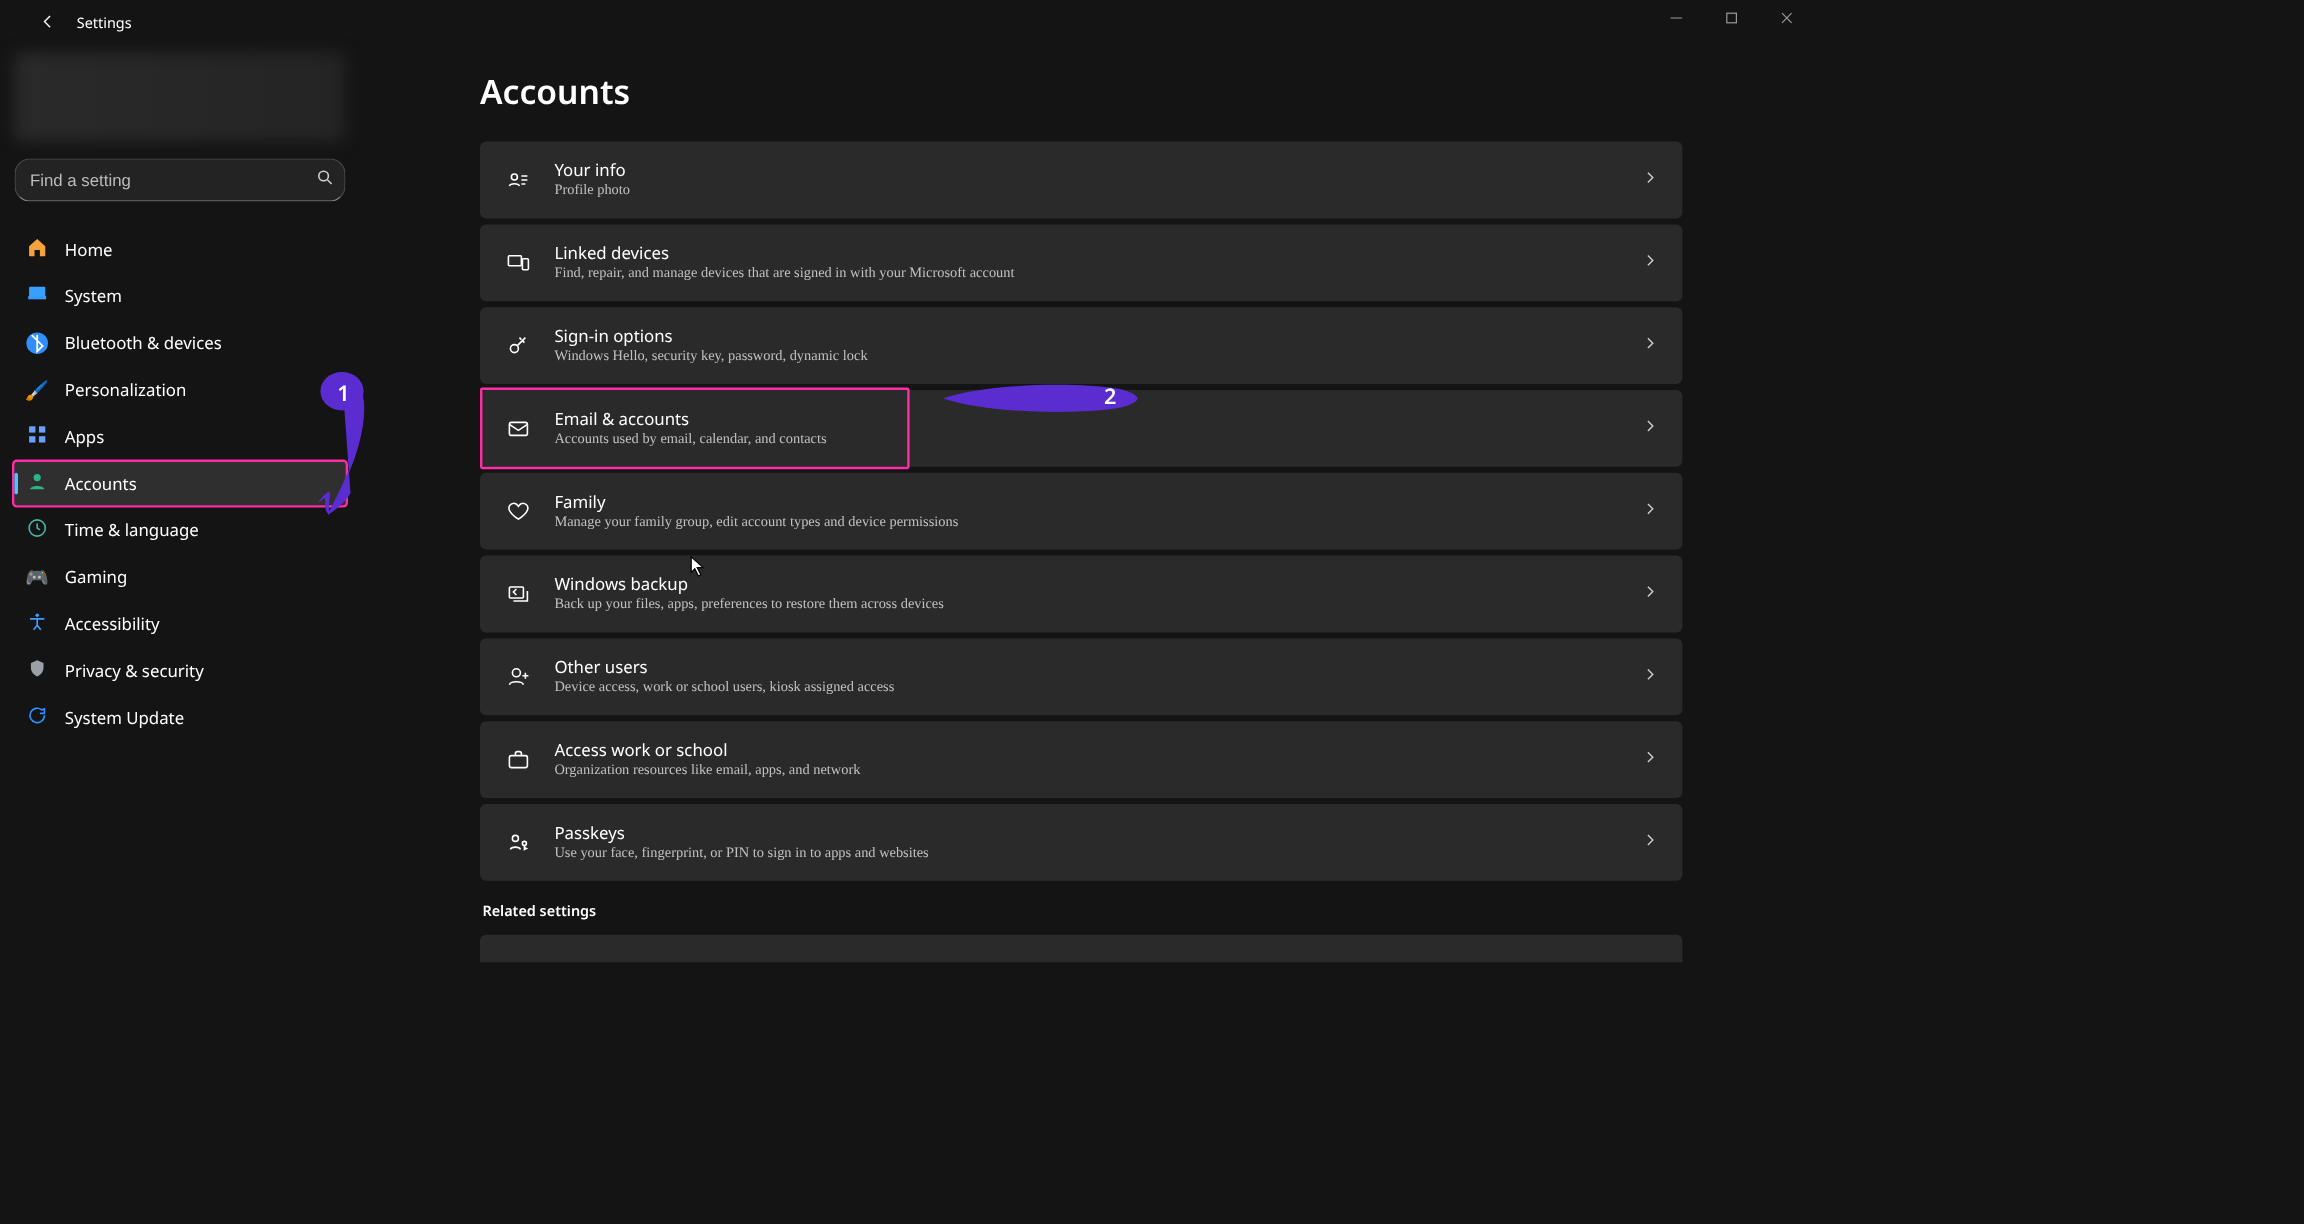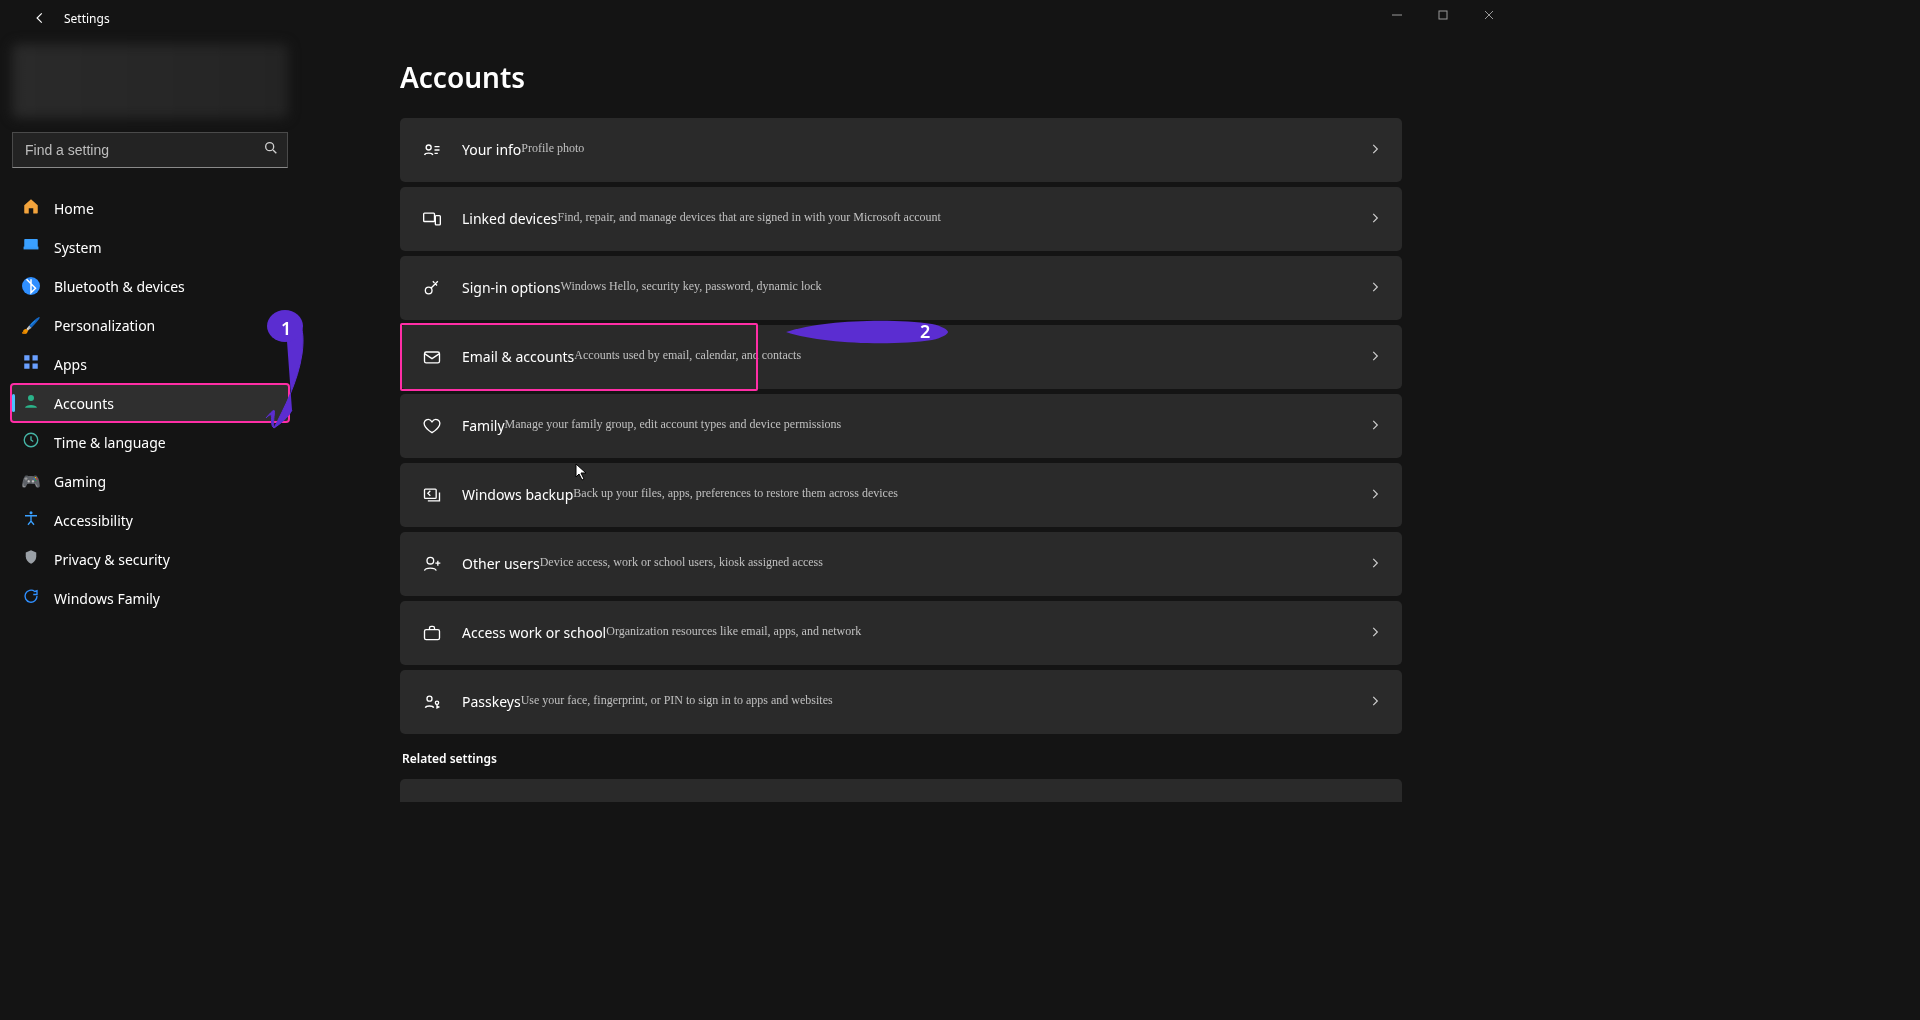--- a/index.html
+++ b/index.html
@@ -41,21 +41,21 @@
   .user-block{
     height:74px;border-radius:6px;
     background:linear-gradient(90deg,#2a2a2a,#242424);
     filter:blur(6px);
     margin:2px 0 14px 0;
   }
   
   .search{
     position:relative;height:34px;
     border:1px solid #4a4a4a;border-bottom-color:#8a8a8a;
-    border-radius:0;background:#232323;
+    border-radius:13px;background:#232323;
     display:flex;align-items:center;padding:0 32px 0 10px;
     margin-bottom:22px;
   }
   .search input{
     background:transparent;border:none;outline:none;color:var(--text);
     width:100%;font-size:14px;
   }
   .search input::placeholder{color:#bdbdbd;}
   .search .sicon{position:absolute;right:8px;top:7px;color:#cfcfcf;}
   
@@ -74,21 +74,21 @@
   }
   
   h1.page-title{font-weight:600;font-size:28px;margin:16px 0 22px 0;}
   .cards{display:flex;flex-direction:column;gap:5px;}
   .card{
     background:var(--panel);border-radius:5px;height:64px;
     display:flex;align-items:center;padding:0 20px;gap:18px;
     position:relative;
   }
   .card .cicon{width:24px;height:24px;display:flex;align-items:center;justify-content:center;color:#fff;}
-  .card .ctexts{display:flex;flex-direction:row;line-height:1.25;}
+  .card .ctexts{display:flex;flex-direction:column;line-height:1.25;}
   .card .ctitle{font-size:14px;}
   .card .csub{font-size:12px;color:var(--text-sub);font-family:Liberation Serif, serif;}
   .card .chev{position:absolute;right:20px;color:#cfcfcf;}
   .card.highlighted .hbox{
     position:absolute;left:0;top:-2px;bottom:-2px;width:354px;
     border:2px solid var(--highlight-pink);border-radius:2px;pointer-events:none;
   }
   .section-label{font-size:12px;margin:16px 0 12px 2px;font-weight:600;}
   .card.cut{height:40px;border-bottom-left-radius:0;border-bottom-right-radius:0;}
   
@@ -223,21 +223,21 @@
               </svg></span>
           </span>
     <span>Privacy &amp; security</span>
         </div>
         <div class="nav-item">
           <span class="icon-slot">
             <span style="color:#2f8fff"><svg width="18" height="18" viewBox="0 0 24 24" fill="none" stroke="currentColor" stroke-width="1.8">
                 <path d="M20 12a8 8 0 1 1-3-6l3-1v5h-5" stroke="#2f8fff"></path>
               </svg></span>
           </span>
-    <span>Windows Family</span>
+    <span>System Update</span>
         </div>
       </nav>
   </aside>
 
   <main class="content">
     <h1 class="page-title">Accounts</h1>
     <div class="cards" id="cards">
         <div class="card">
           <span class="cicon">
             <svg width="20" height="20" viewBox="0 0 24 24" fill="none" stroke="currentColor" stroke-width="1.6">

